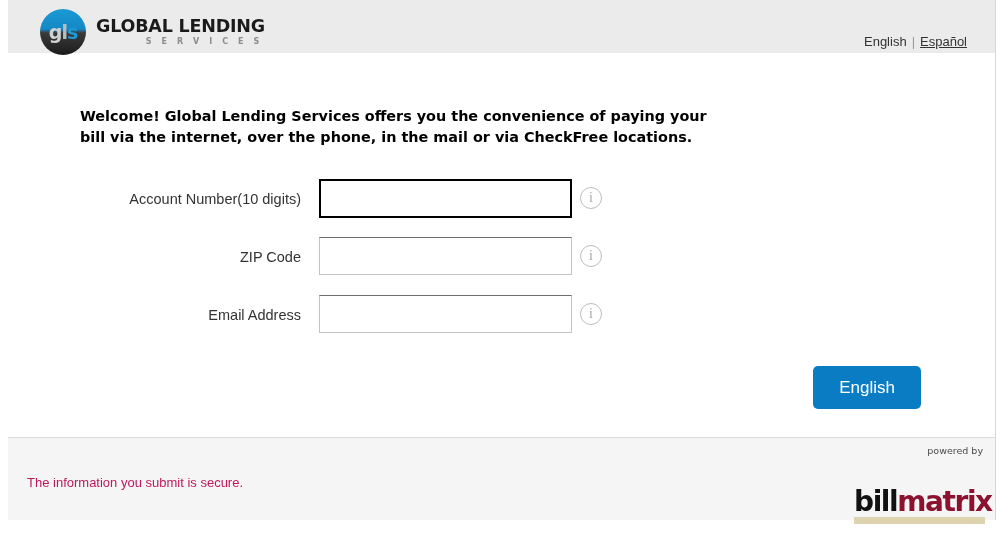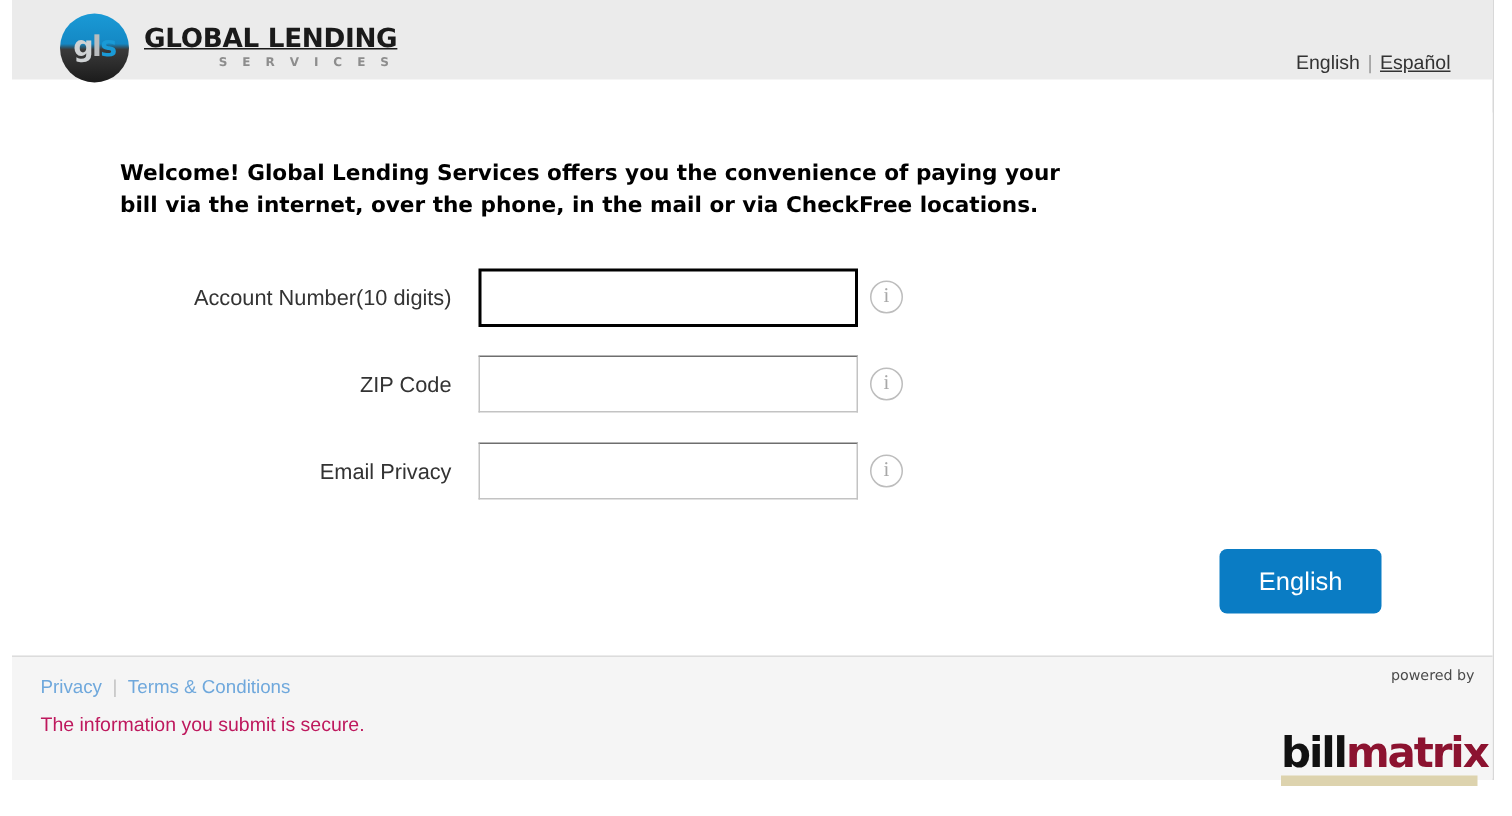--- a/index.html
+++ b/index.html
@@ -76,21 +76,20 @@
     margin-left: 10px;
     line-height: 1;
   }
   .brand-title {
     font-family: "DejaVu Sans", sans-serif;
     font-weight: bold;
     font-size: 17.5px;
     letter-spacing: -0.2px;
     color: #1a1a1a;
     white-space: nowrap;
-    text-decoration: underline;
   }
   .brand-sub {
     margin-top: 3px;
     text-align: right;
     font-family: "DejaVu Sans", sans-serif;
     font-size: 8px;
     font-weight: bold;
     letter-spacing: 3.6px;
     color: #8d8d8d;
     white-space: nowrap;
@@ -328,38 +327,35 @@
         <div class="info-icon">i</div>
       </div>
 
       <div class="field-row">
         <div class="field-label">ZIP Code</div>
         <input class="field-input" type="text" value="" style="">
         <div class="info-icon">i</div>
       </div>
 
       <div class="field-row">
-        <div class="field-label">Email Privacy</div>
+        <div class="field-label">Email Address</div>
         <input class="field-input" type="text" value="" style="">
         <div class="info-icon">i</div>
       </div>
 
     </div>
 
     <div class="continue-wrap">
       <button class="continue-btn">English</button>
     </div>
 
   </div>
 
   <div class="footer">
 
-    <div class="footer-links">
-      <a>Privacy</a><span class="sep">|</span><a>Terms &amp; Conditions</a>
-    </div>
 
     <div class="footer-secure">The information you submit is secure.</div>
 
     <div class="bm-logo">
       <div class="bm-powered">powered by</div>
       <div class="bm-word"><span class="bm-bill">bill</span><span class="bm-matrix">matrix</span></div>
       <div class="bm-bar"></div>
     </div>
 
   </div>

